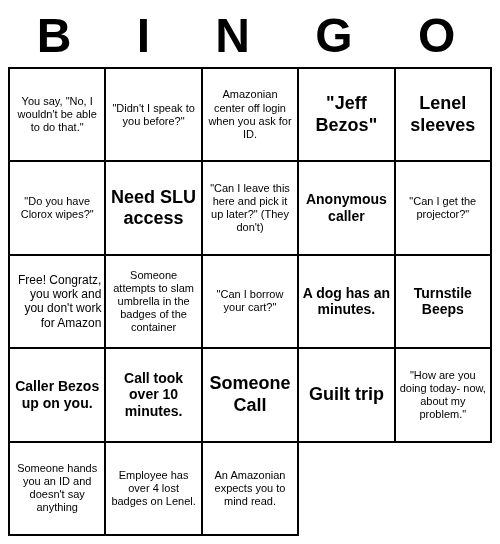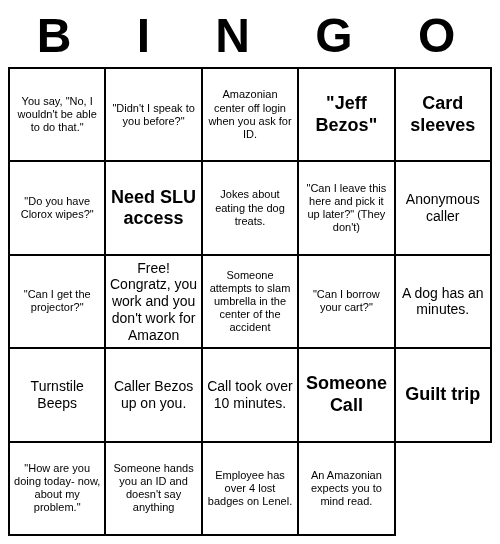--- a/index.html
+++ b/index.html
@@ -46,51 +46,51 @@
       min-height: 80px;
       word-break: break-word;
       hyphens: auto;
     }
     .bingo-cell.large-text {
       font-size: 18px;
       font-weight: bold;
     }
     .bingo-cell.medium-text {
       font-size: 14px;
-      font-weight: normal;
+      font-weight: bold;
     }
     .bingo-cell.free-space {
-      font-size: 14px;
+      font-size: 12px;
+      text-align: right;
     }
   </style>
 </head>
 <body>
 
 <div id="bingo-title">
   <span>B</span>
   <span>I</span>
   <span>N</span>
   <span>G</span>
   <span>O</span>
 </div>
 
 <div id="bingo-grid">
 <div class="bingo-cell">You say, "No, I wouldn't be able to do that."</div>
     <div class="bingo-cell">"Didn't I speak to you before?"</div>
     <div class="bingo-cell">Amazonian center off login when you ask for ID.</div>
     <div class="bingo-cell large-text">"Jeff Bezos"</div>
-    <div class="bingo-cell large-text">Card sleeves</div>
+    <div class="bingo-cell large-text">Lenel sleeves</div>
     <div class="bingo-cell">"Do you have Clorox wipes?"</div>
     <div class="bingo-cell large-text">Need SLU access</div>
-    <div class="bingo-cell">Jokes about eating the dog treats.</div>
     <div class="bingo-cell">"Can I leave this here and pick it up later?" (They don't)</div>
     <div class="bingo-cell medium-text">Anonymous caller</div>
     <div class="bingo-cell">"Can I get the projector?"</div>
     <div class="bingo-cell free-space">Free! Congratz, you work and you don't work for Amazon</div>
-    <div class="bingo-cell">Someone attempts to slam umbrella in the center of the accident</div>
+    <div class="bingo-cell">Someone attempts to slam umbrella in the badges of the container</div>
     <div class="bingo-cell">"Can I borrow your cart?"</div>
     <div class="bingo-cell medium-text">A dog has an minutes.</div>
     <div class="bingo-cell medium-text">Turnstile Beeps</div>
     <div class="bingo-cell medium-text">Caller Bezos up on you.</div>
     <div class="bingo-cell medium-text">Call took over 10 minutes.</div>
     <div class="bingo-cell large-text">Someone Call</div>
     <div class="bingo-cell large-text">Guilt trip</div>
     <div class="bingo-cell">"How are you doing today- now, about my problem."</div>
     <div class="bingo-cell">Someone hands you an ID and doesn't say anything</div>
     <div class="bingo-cell">Employee has over 4 lost badges on Lenel.</div>

